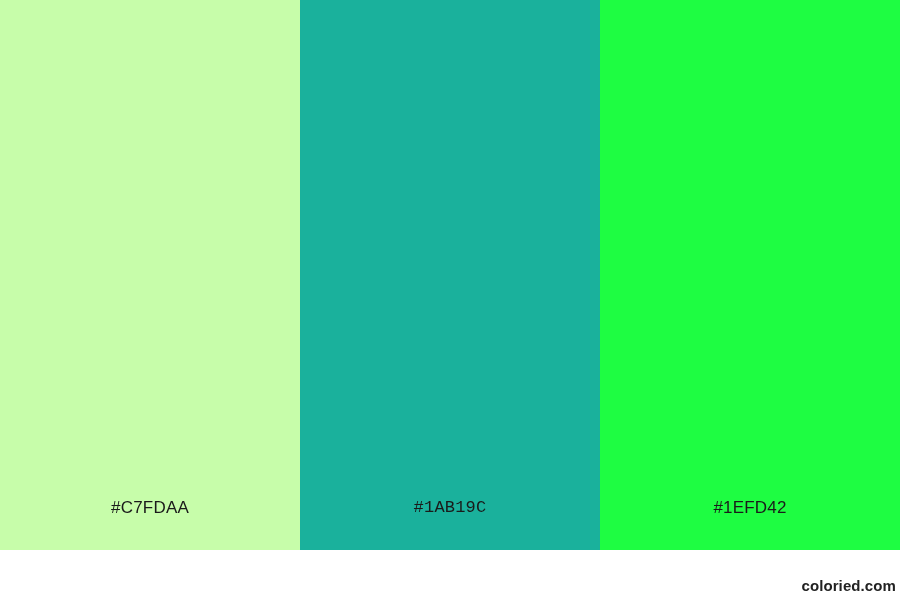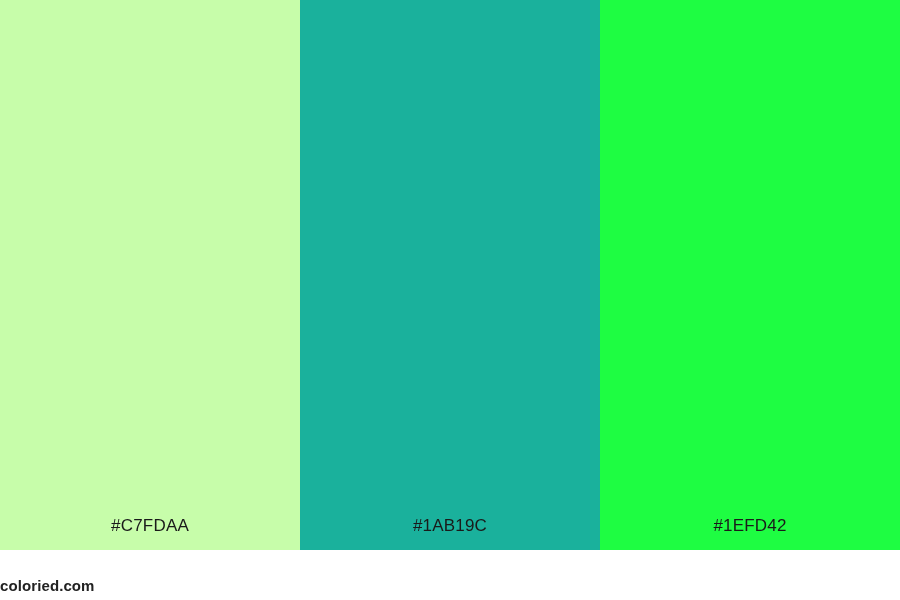--- a/index.html
+++ b/index.html
@@ -37,31 +37,31 @@
   }
   .swatch-label {
     display: block;
     width: 100%;
     text-align: center;
     font-family: "Liberation Sans", sans-serif;
     font-size: 17px;
     font-weight: 400;
     letter-spacing: 0.2px;
     color: #1a1a1a;
-    padding-bottom: 14px;
+    padding-bottom: 32px;
     line-height: 1.1;
     user-select: text;
   }
   #footer-bar {
     width: 896px;
     height: 50px;
     background: #ffffff;
     display: flex;
     align-items: center;
-    justify-content: flex-start;
+    justify-content: flex-end;
     margin-top: 20px;
   }
   #footer-brand {
     font-family: "Liberation Sans", sans-serif;
     font-size: 15px;
     font-weight: 700;
     color: #222222;
     letter-spacing: 0.1px;
   }
 </style>
@@ -71,21 +71,21 @@
 <div id="palette-page">
 
   <div id="swatch-strip">
 
     <div class="swatch" style="background-color: rgb(199, 253, 170);">
       <span class="swatch-label" style="color: rgb(26, 26, 26);">#C7FDAA</span>
     </div>
 
 
     <div class="swatch" style="background-color: rgb(26, 177, 156);">
-      <span class="swatch-label" style="color: rgb(26, 26, 26);">#1AB19C</span>
+      <span class="swatch-label" style="color: rgb(26, 26, 26); font-family: Liberation Mono, monospace;">#1AB19C</span>
     </div>
 
 
     <div class="swatch" style="background-color: rgb(30, 253, 66);">
       <span class="swatch-label" style="color: rgb(26, 26, 26);">#1EFD42</span>
     </div>
 
   </div>
 
   <div id="footer-bar" style="background-color: rgb(255, 255, 255);">

